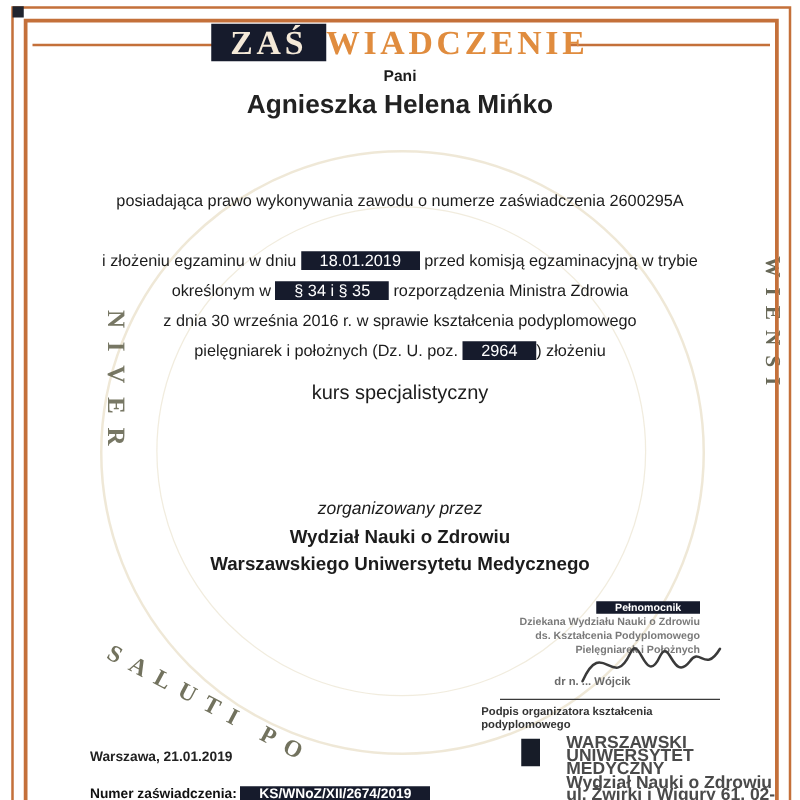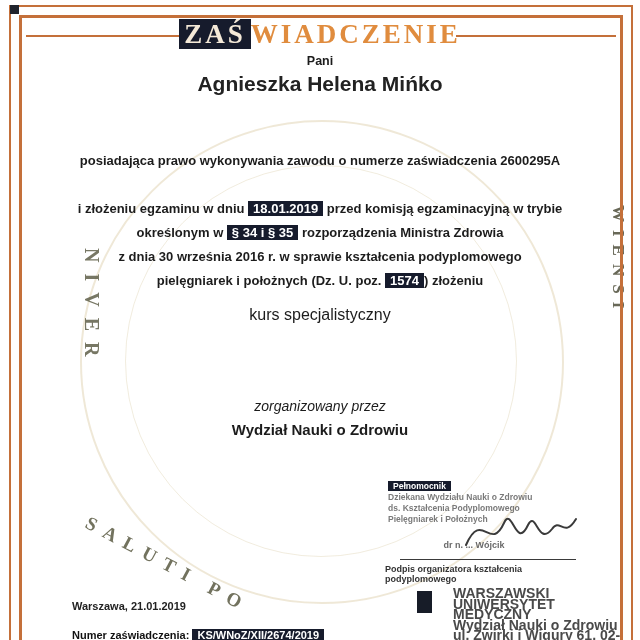--- a/index.html
+++ b/index.html
@@ -24,43 +24,43 @@
     border:2px solid rgba(205,185,135,.33);}
   .seal-inner{position:absolute;left:125px;top:165px;width:390px;height:390px;border-radius:50%;
     border:1px solid rgba(205,185,135,.28);}
   .wm{position:absolute;font-family:"Liberation Serif",serif;font-weight:bold;opacity:.85;}
   .wm-left{left:80px;top:248px;writing-mode:vertical-rl;font-size:20px;letter-spacing:11px;color:#60604a;}
   .wm-right{right:12px;top:205px;writing-mode:vertical-rl;font-size:17px;letter-spacing:8px;color:#4e4e3a;}
   .wm-bottom{left:92px;top:512px;font-size:19px;letter-spacing:9px;color:#5a5a42;transform:rotate(28deg);transform-origin:left top;}
 
   .scan-artifact{position:absolute;left:10px;top:5px;width:9px;height:9px;background:#20242e;}
 
-  .hl{background:var(--hl);color:#ffffff;padding:0 5px;}
+  .hl{background:var(--hl);color:#ffffff;padding:0 15px;}
 
   .title{top:19px;font-family:"Liberation Serif",serif;font-size:27px;letter-spacing:3px;color:var(--accent);font-weight:bold;}
   .title .hl{color:#f4e9d8;}
   .title-rule{position:absolute;top:35px;height:2px;background:var(--border);}
   .title-rule.left{left:26px;width:160px;}
   .title-rule.right{right:24px;width:160px;}
 
   .salutation{top:54px;font-size:12.5px;font-weight:600;}
   .name{top:72px;font-size:21px;font-weight:bold;color:#222;}
 
-  .bl{position:absolute;left:40px;right:40px;text-align:center;font-size:13px;font-weight:bold;line-height:17px;}
+  .bl{position:absolute;left:40px;right:40px;text-align:center;font-size:13px;font-weight:normal;line-height:17px;}
   .bl1{top:152px;} .bl2{top:176px;} .bl3{top:200px;} .bl4{top:224px;} .bl5{top:248px;} .bl6{top:272px;}
 
   .course-type{top:306px;font-size:16px;font-weight:400;}
   .course-title{top:339px;font-size:20px;font-weight:bold;font-style:italic;
     text-decoration:underline;text-underline-offset:4px;}
 
   .org-intro{top:398px;font-size:14px;font-style:italic;}
   .org1{top:421px;font-size:15px;font-weight:bold;}
   .org2{top:443px;font-size:15px;font-weight:bold;}
 
-  .sig-roles{position:absolute;left:388px;top:481px;width:172px;text-align:left;
+  .sig-roles{position:absolute;left:388px;top:481px;width:172px;text-align:right;
     font-size:8.5px;font-weight:600;color:#7a7a7a;line-height:11px;}
   .sig-signer{position:absolute;left:388px;top:540px;width:172px;text-align:center;
     font-size:9px;color:#6a6a6a;font-weight:600;}
   .sig-scribble{position:absolute;left:462px;top:505px;}
   .sig-rule{position:absolute;left:400px;top:559px;width:176px;height:1px;background:#3a3a3a;}
   .sig-caption{position:absolute;left:385px;top:564px;width:200px;text-align:left;
     font-size:9px;font-weight:600;color:#333;}
 
   .place-date{position:absolute;left:72px;top:600px;font-size:11px;font-weight:600;color:#222;}
 
@@ -88,26 +88,27 @@
   <div class="title-rule left"></div>
   <div class="title-rule right"></div>
   <div class="title center"><span class="hl">ZAŚ</span><span>WIADCZENIE</span></div>
   <div class="salutation center">Pani</div>
   <div class="name center">Agnieszka Helena Mińko</div>
 
   <div class="bl bl1"><span>posiadająca prawo wykonywania zawodu o numerze zaświadczenia 2600295A</span></div>
   <div class="bl bl3"><span>i złożeniu egzaminu w dniu </span><span class="hl">18.01.2019</span><span> przed komisją egzaminacyjną w trybie</span></div>
   <div class="bl bl4"><span>określonym w </span><span class="hl">§ 34 i § 35</span><span> rozporządzenia Ministra Zdrowia</span></div>
   <div class="bl bl5"><span>z dnia 30 września 2016 r. w sprawie kształcenia podyplomowego</span></div>
-  <div class="bl bl6"><span>pielęgniarek i położnych (Dz. U. poz. </span><span class="hl">1574</span><span>) złożeniu</span></div>
+  <div class="bl bl6"><span>pielęgniarek i położnych (Dz. U. poz. </span><span class="hl">2964</span><span>) złożeniu</span></div>
 
   <div class="course-type center">kurs specjalistyczny</div>
 
   <div class="org-intro center">zorganizowany przez</div>
   <div class="org1 center">Wydział Nauki o Zdrowiu</div>
+  <div class="org2 center">Warszawskiego Uniwersytetu Medycznego</div>
 
   <div class="sig-roles">
     <div><span class="hl">Pełnomocnik</span></div>
     <div>Dziekana Wydziału Nauki o Zdrowiu</div>
     <div>ds. Kształcenia Podyplomowego</div>
     <div>Pielęgniarek i Położnych</div>
   </div>
   <div class="sig-signer">dr n. ... Wójcik</div>
   <svg class="sig-scribble" width="120" height="52" viewBox="0 0 120 52">
     <path d="M4 40 C 20 4, 28 48, 42 18 C 50 0, 54 46, 66 20 C 74 4, 76 42, 90 24 C 98 12, 102 34, 114 14" fill="none" stroke="#3a3a3a" stroke-width="2" stroke-linecap="round"></path>

